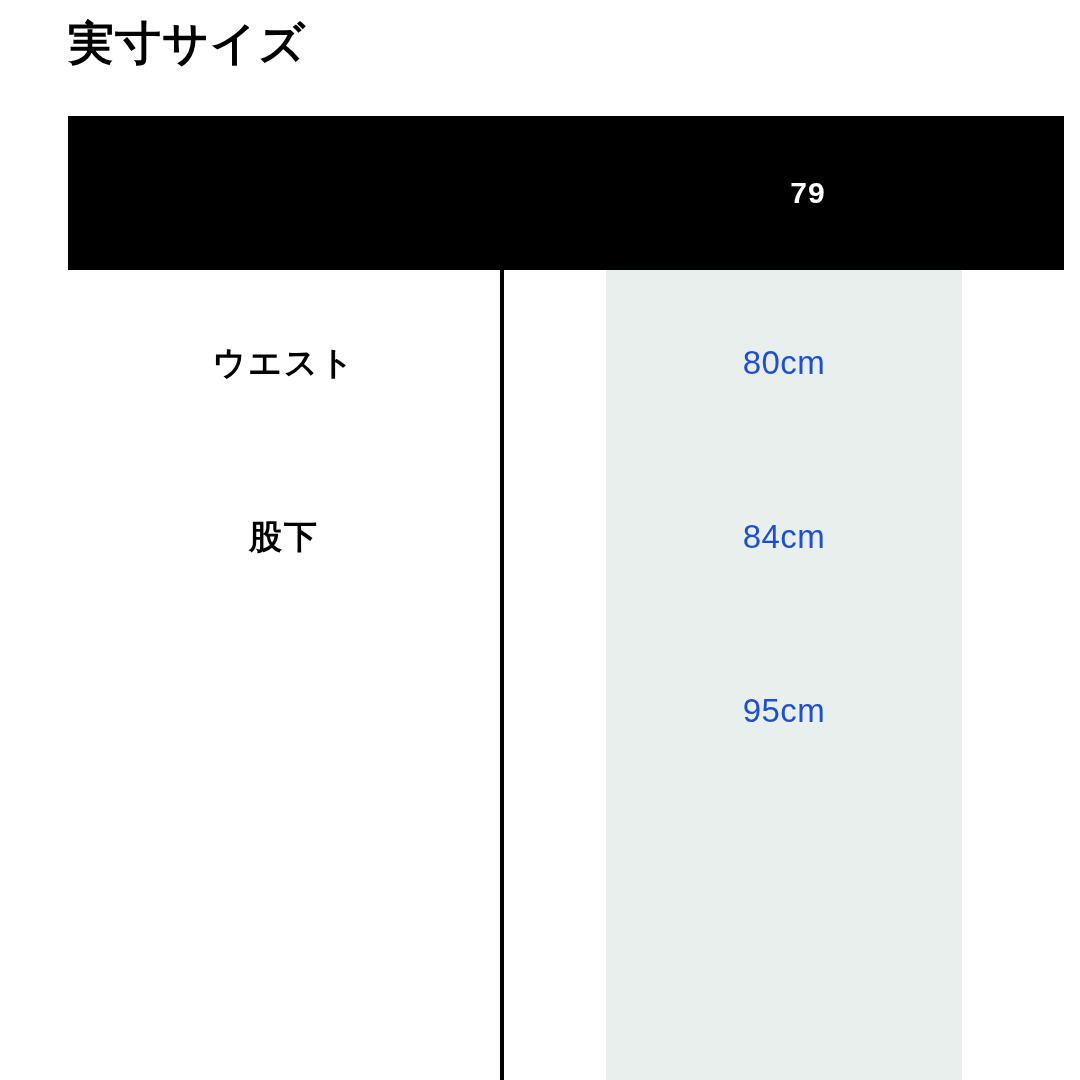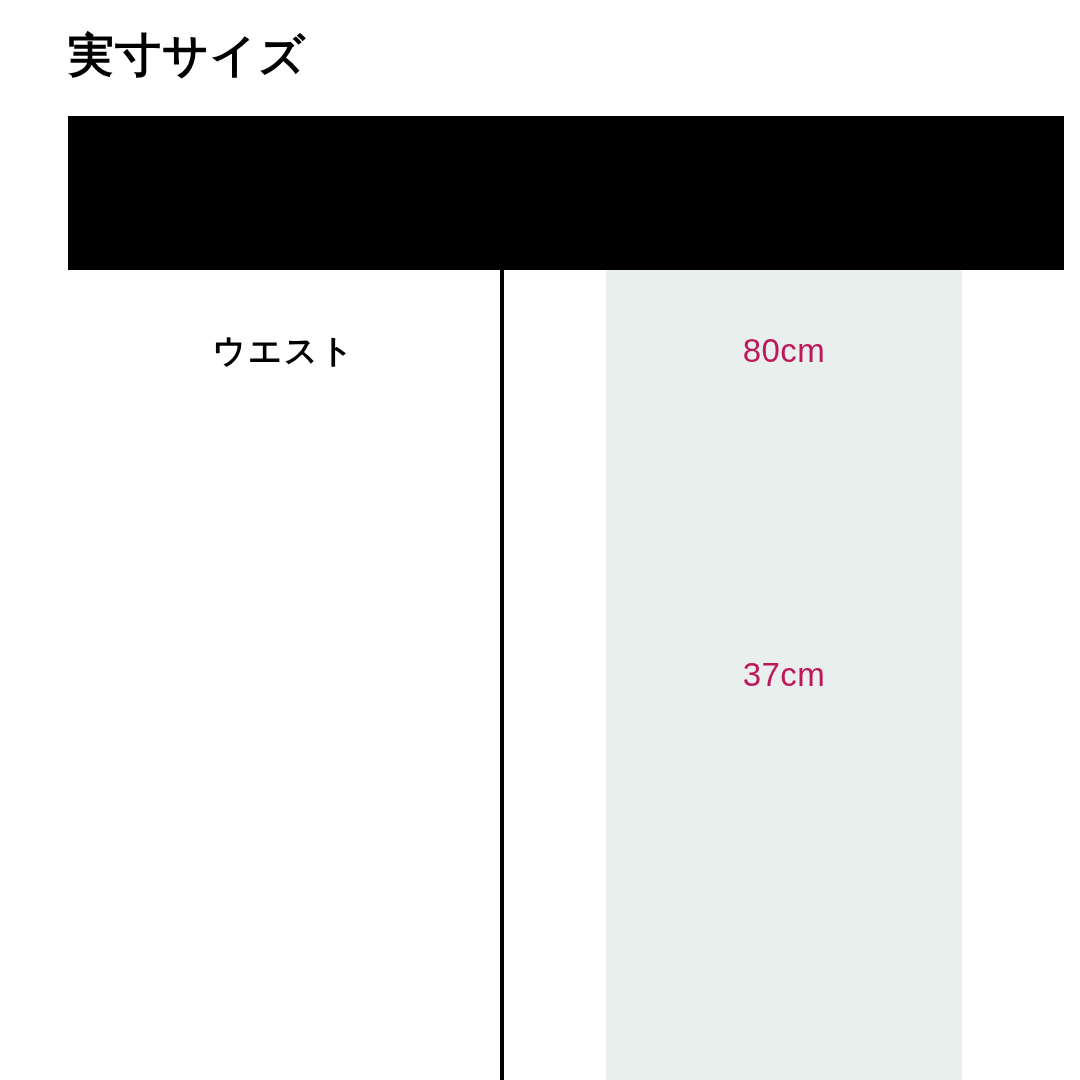--- a/index.html
+++ b/index.html
@@ -12,21 +12,21 @@
     height: 1080px;
     font-family: "Liberation Sans", "DejaVu Sans", sans-serif;
     color: #000000;
     position: relative;
     overflow: hidden;
   }
 
   .page-title {
     position: absolute;
     left: 68px;
-    top: 28px;
+    top: 16px;
     font-size: 46px;
     font-weight: bold;
     letter-spacing: 1px;
     line-height: 1.2;
   }
 
   .size-table {
     position: absolute;
     left: 68px;
     top: 116px;
@@ -93,20 +93,21 @@
   .rows {
     position: absolute;
     left: 0;
     top: 0;
     width: 996px;
   }
   .table-row {
     position: relative;
     height: 162px;
     width: 996px;
+    margin-top: 12px;
   }
   .row-label {
     position: absolute;
     left: 0;
     top: 0;
     width: 432px;
     height: 162px;
     display: flex;
     align-items: center;
     justify-content: center;
@@ -118,51 +119,58 @@
     position: absolute;
     left: 538px;
     top: 0;
     width: 356px;
     height: 162px;
     display: flex;
     align-items: center;
     justify-content: center;
     font-size: 33px;
     font-weight: normal;
-    color: #be185d;
+    color: #1d4ed8;
     letter-spacing: 0.5px;
   }
 </style>
 </head>
 <body>
 
 <div class="page-title">実寸サイズ</div>
 
 <div class="size-table">
 
   <div class="table-header">
     <div class="header-label-cell"></div>
+    <div class="header-size-cell">
+      <span class="size-name">79</span>
+    </div>
   </div>
 
   <div class="table-body">
     <div class="value-column-bg"></div>
     <div class="divider-line"></div>
 
     <div class="rows">
 
       <div class="table-row">
         <div class="row-label">ウエスト</div>
         <div class="row-value">80cm</div>
       </div>
 
+      <div class="table-row">
+        <div class="row-label">股下</div>
+        <div class="row-value">84cm</div>
+      </div>
 
 
       <div class="table-row">
+        <div class="row-value">95cm</div>
       </div>
 
       <div class="table-row">
-        <div class="row-value">37cm</div>
       </div>
 
     </div>
   </div>
 
 </div>
 
 </body></html>

